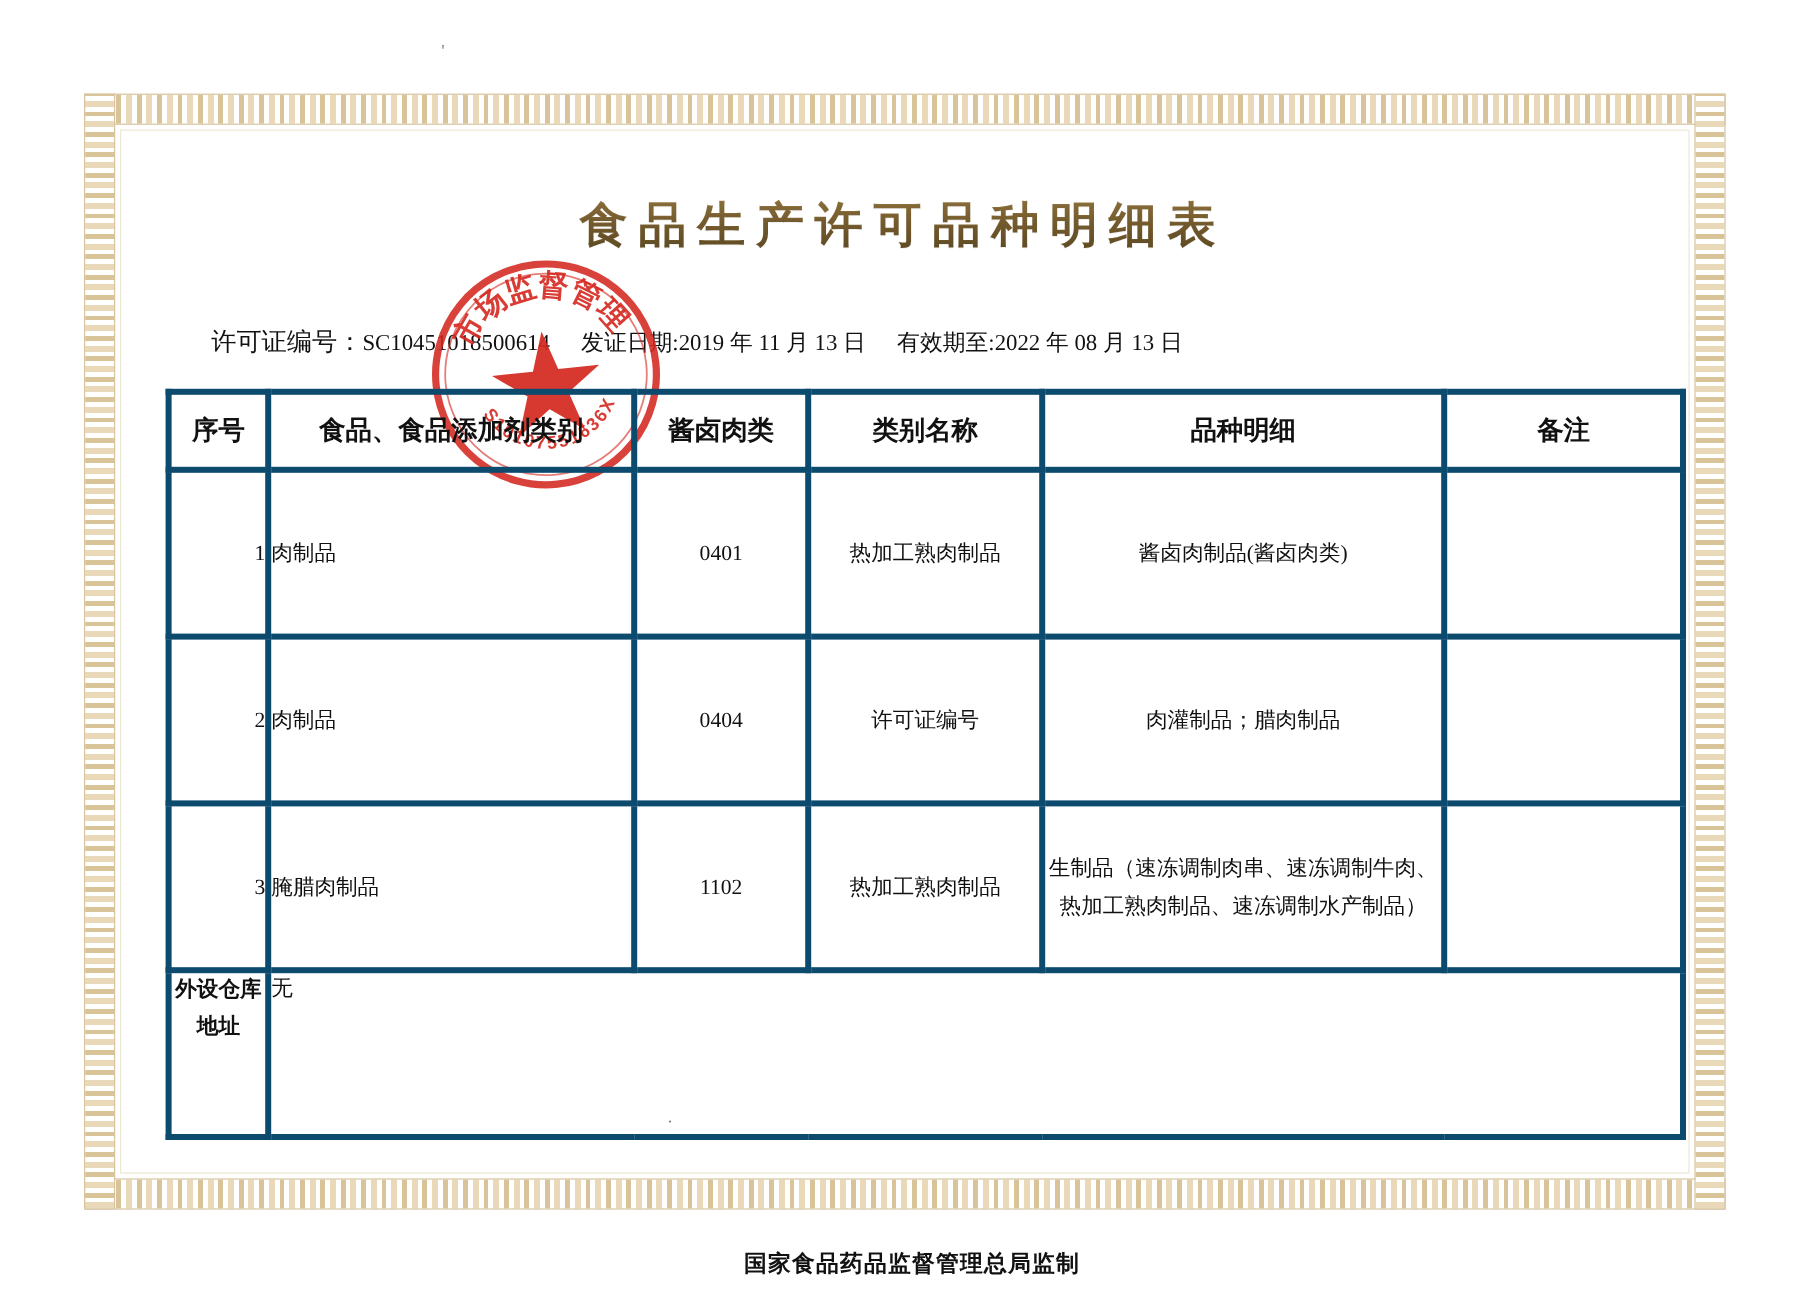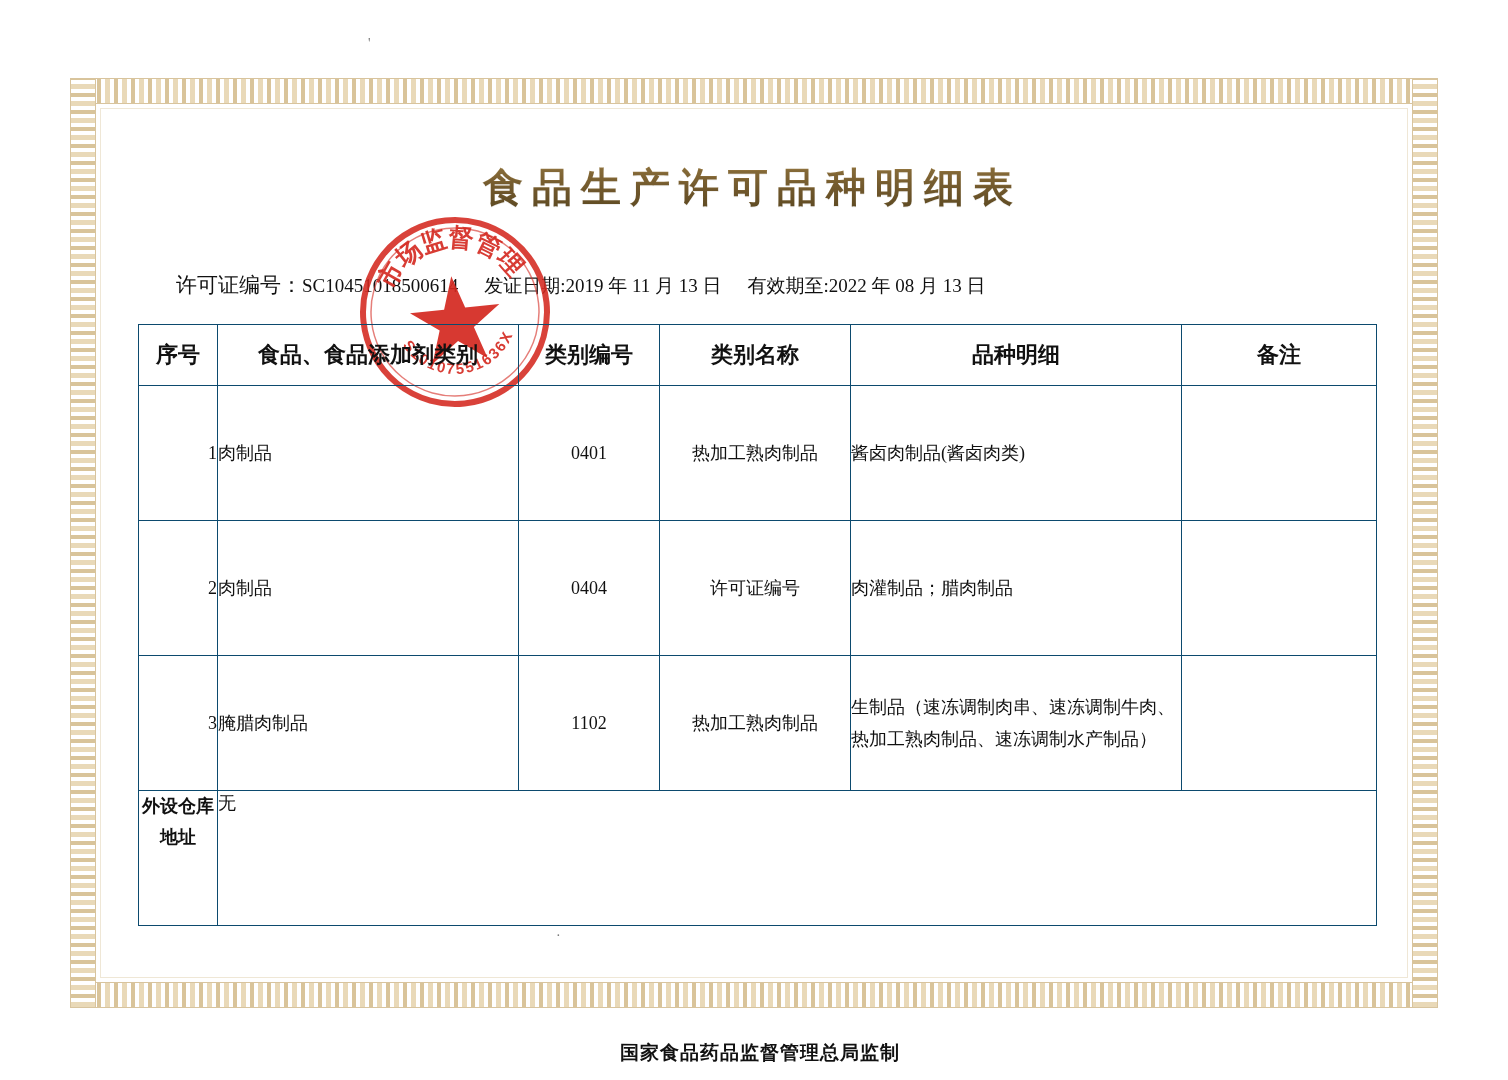--- a/index.html
+++ b/index.html
@@ -93,21 +93,21 @@
     left: 138px;
     top: 324px;
     width: 1232px;
   }
   table.spec {
     border-collapse: collapse;
     width: 1232px;
     table-layout: fixed;
   }
   table.spec th, table.spec td {
-    border: 1px solid #0c4a6e;
+    border: 5px solid #0c4a6e;
     padding: 0;
     vertical-align: middle;
   }
   table.spec thead th {
     height: 60px;
     font-size: 22px;
     font-weight: bold;
     text-align: center;
   }
   .col-no      { width: 78px; }
@@ -118,26 +118,27 @@
   .col-remark  { width: 194px; }
 
   table.spec tbody td {
     height: 134px;
     font-size: 18px;
   }
   td.c-no      { text-align: right;  padding-right: 12px; font-size: 19px; }
   td.c-cat     { text-align: left;   padding-left: 16px; }
   td.c-code    { text-align: center; font-size: 19px; margin-left: 32px; }
   td.c-name    { text-align: center; }
-  td.c-detail  { text-align: left;   padding-left: 14px; line-height: 32px; }
+  td.c-detail  { text-align: center;   padding-left: 14px; line-height: 32px; }
   td.c-remark  { }
 
   tr.warehouse td {
     height: 128px;
     vertical-align: top;
+    font-family: Liberation Mono, monospace;
   }
   td.wh-label {
     text-align: center;
     font-size: 22px;
     font-weight: bold;
     line-height: 31px;
     padding-top: 8px;
   }
   td.wh-value {
     text-align: left;
@@ -213,21 +214,21 @@
     </g>
   </svg>
 </div>
 
 <div class="tbl-wrap">
   <table class="spec">
     <thead>
       <tr>
         <th class="col-no">序号</th>
         <th class="col-cat">食品、食品添加剂类别</th>
-        <th class="col-code">类别编号</th>
+        <th class="col-code">酱卤肉类</th>
         <th class="col-name">类别名称</th>
         <th class="col-detail">品种明细</th>
         <th class="col-remark">备注</th>
       </tr>
     </thead>
     <tbody>
       <tr>
         <td class="c-no">1</td>
         <td class="c-cat">肉制品</td>
         <td class="c-code">0401</td>

